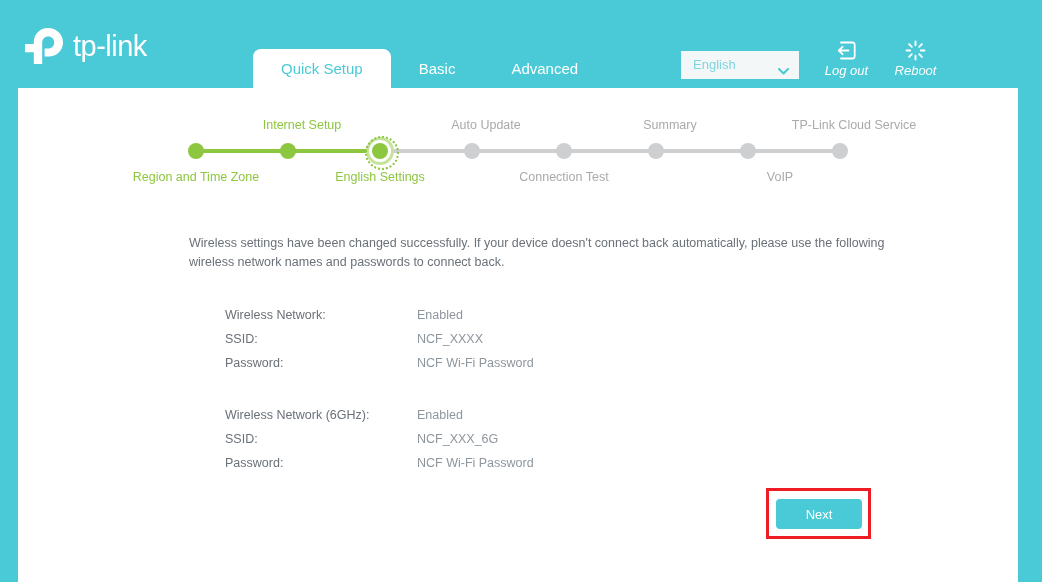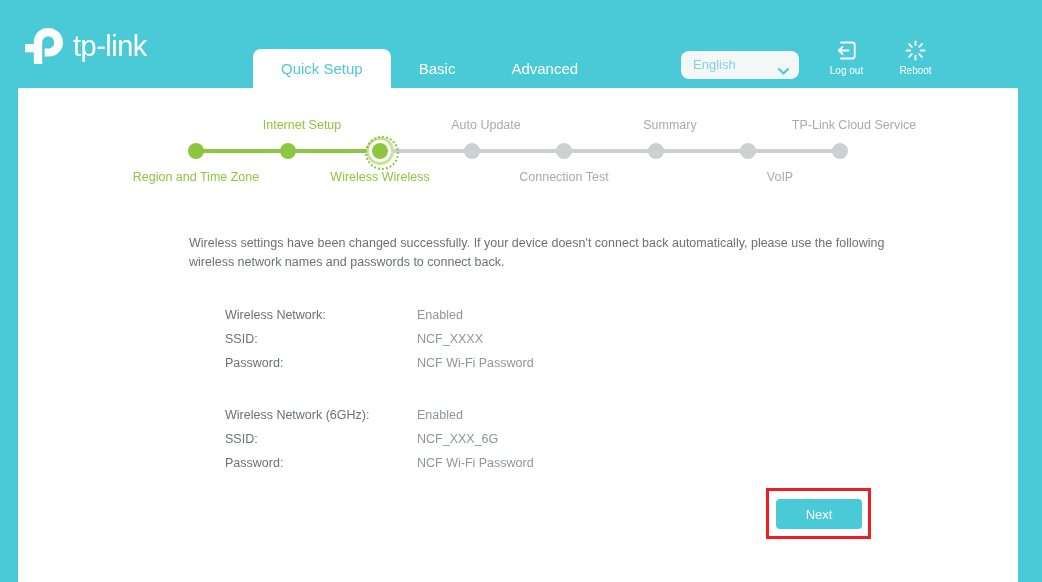--- a/index.html
+++ b/index.html
@@ -71,21 +71,21 @@
 
   
   .lang-select {
     position: absolute;
     left: 681px;
     top: 51px;
     width: 118px;
     height: 28px;
     background: #f4f7f8;
     border: none;
-    border-radius: 8px;
+    border-radius: 0;
     cursor: pointer;
   }
 
   .lang-label {
     position: absolute;
     left: 12px;
     top: 0;
     line-height: 28px;
     font-size: 13px;
     color: #7ed5e0;
@@ -118,23 +118,24 @@
   }
 
   .hdr-action .ico {
     display: block;
     height: 22px;
     margin: 0 auto 3px;
   }
 
   .hdr-action .lbl {
     display: block;
-    font-size: 10px;
+    font-size: 13px;
     line-height: 12px;
     color: #ffffff;
+    font-style: italic;
   }
 
   
   .panel {
     position: absolute;
     left: 18px;
     top: 88px;
     width: 1000px;
     height: 494px;
     background: #ffffff;
@@ -347,21 +348,21 @@
       <div class="step-dot done" style="left:270px"></div>
       <div class="step-dot current" style="left:362px"></div>
       <div class="step-dot" style="left:454px"></div>
       <div class="step-dot" style="left:546px"></div>
       <div class="step-dot" style="left:638px"></div>
       <div class="step-dot" style="left:730px"></div>
       <div class="step-dot" style="left:822px"></div>
 
       <div class="step-label below green" style="left:178px">Region and Time Zone</div>
       <div class="step-label above green" style="left:270px">Internet Setup</div>
-      <div class="step-label below green" style="left:362px">Wireless Wireless</div>
+      <div class="step-label below green" style="left:362px">English Settings</div>
       <div class="step-label above" style="left:454px">Auto Update</div>
       <div class="step-label below" style="left:546px">Connection Test</div>
       <div class="step-label above" style="left:638px">Summary</div>
       <div class="step-label below" style="left:762px">VoIP</div>
       <div class="step-label above" style="left:822px">TP-Link Cloud Service</div>
     </div>
 
     <div class="intro">Wireless settings have been changed successfully. If your device doesn't connect back automatically, please use the following wireless network names and passwords to connect back.</div>
 
     <div class="kv-group g1">

